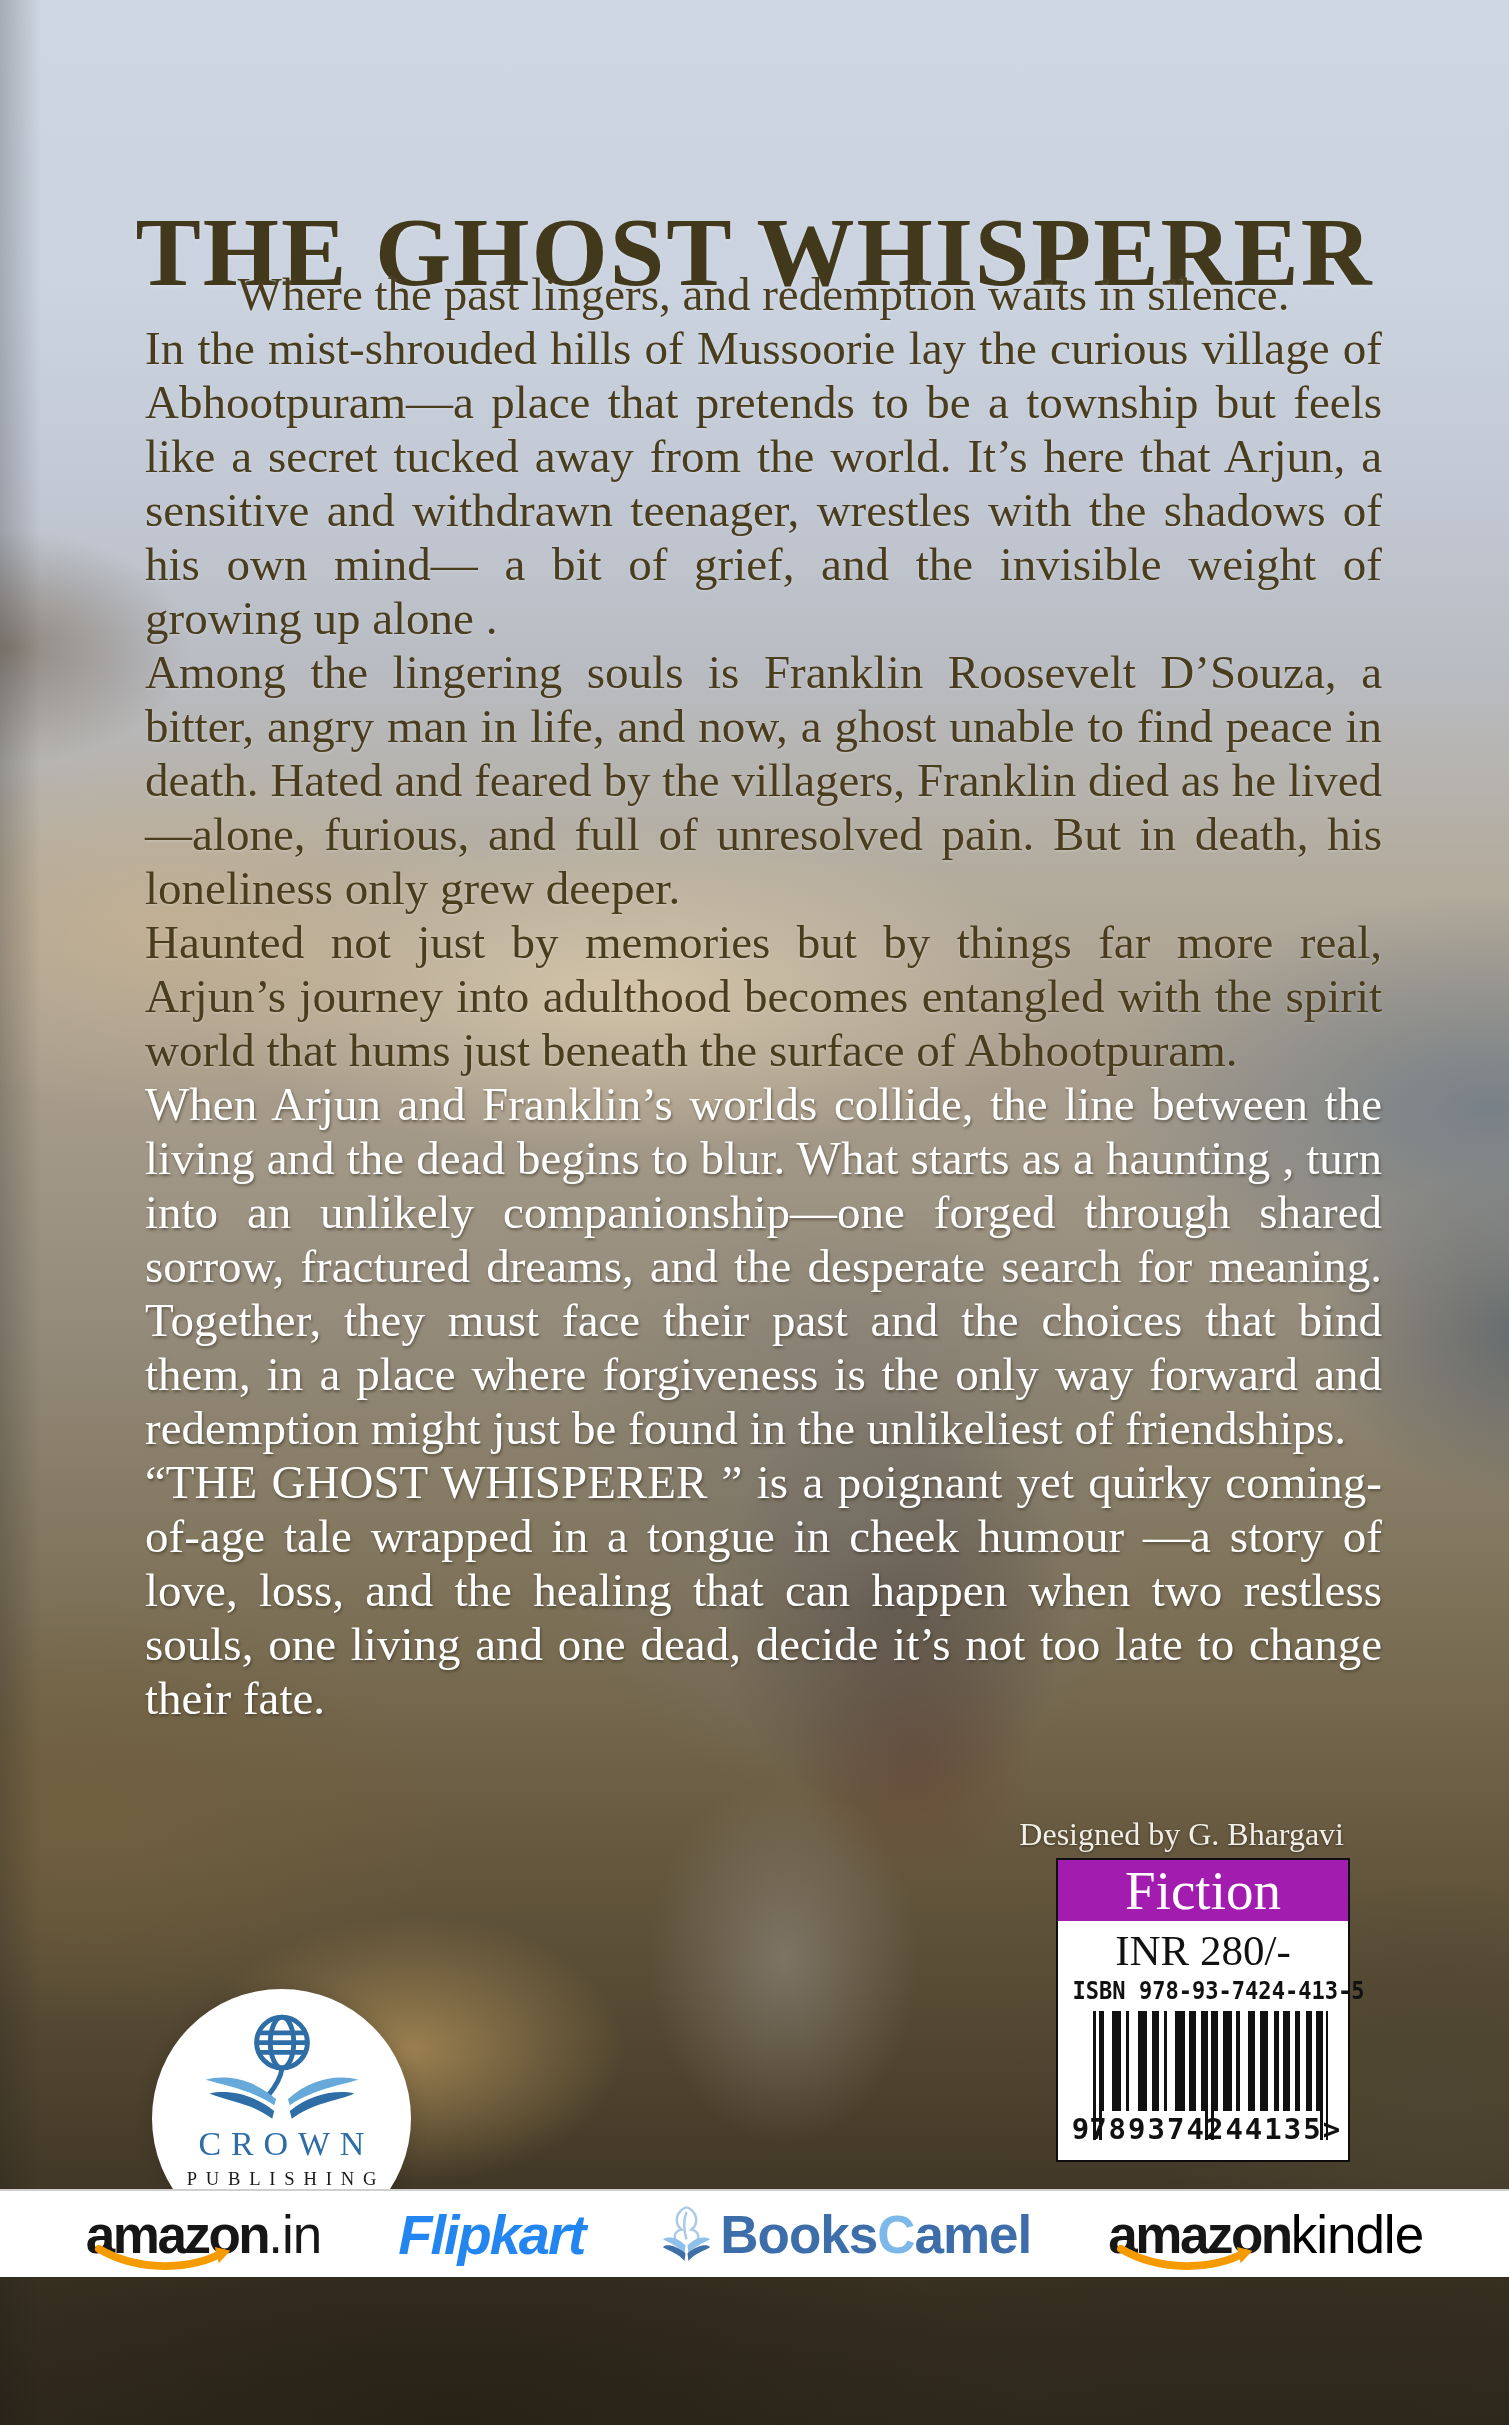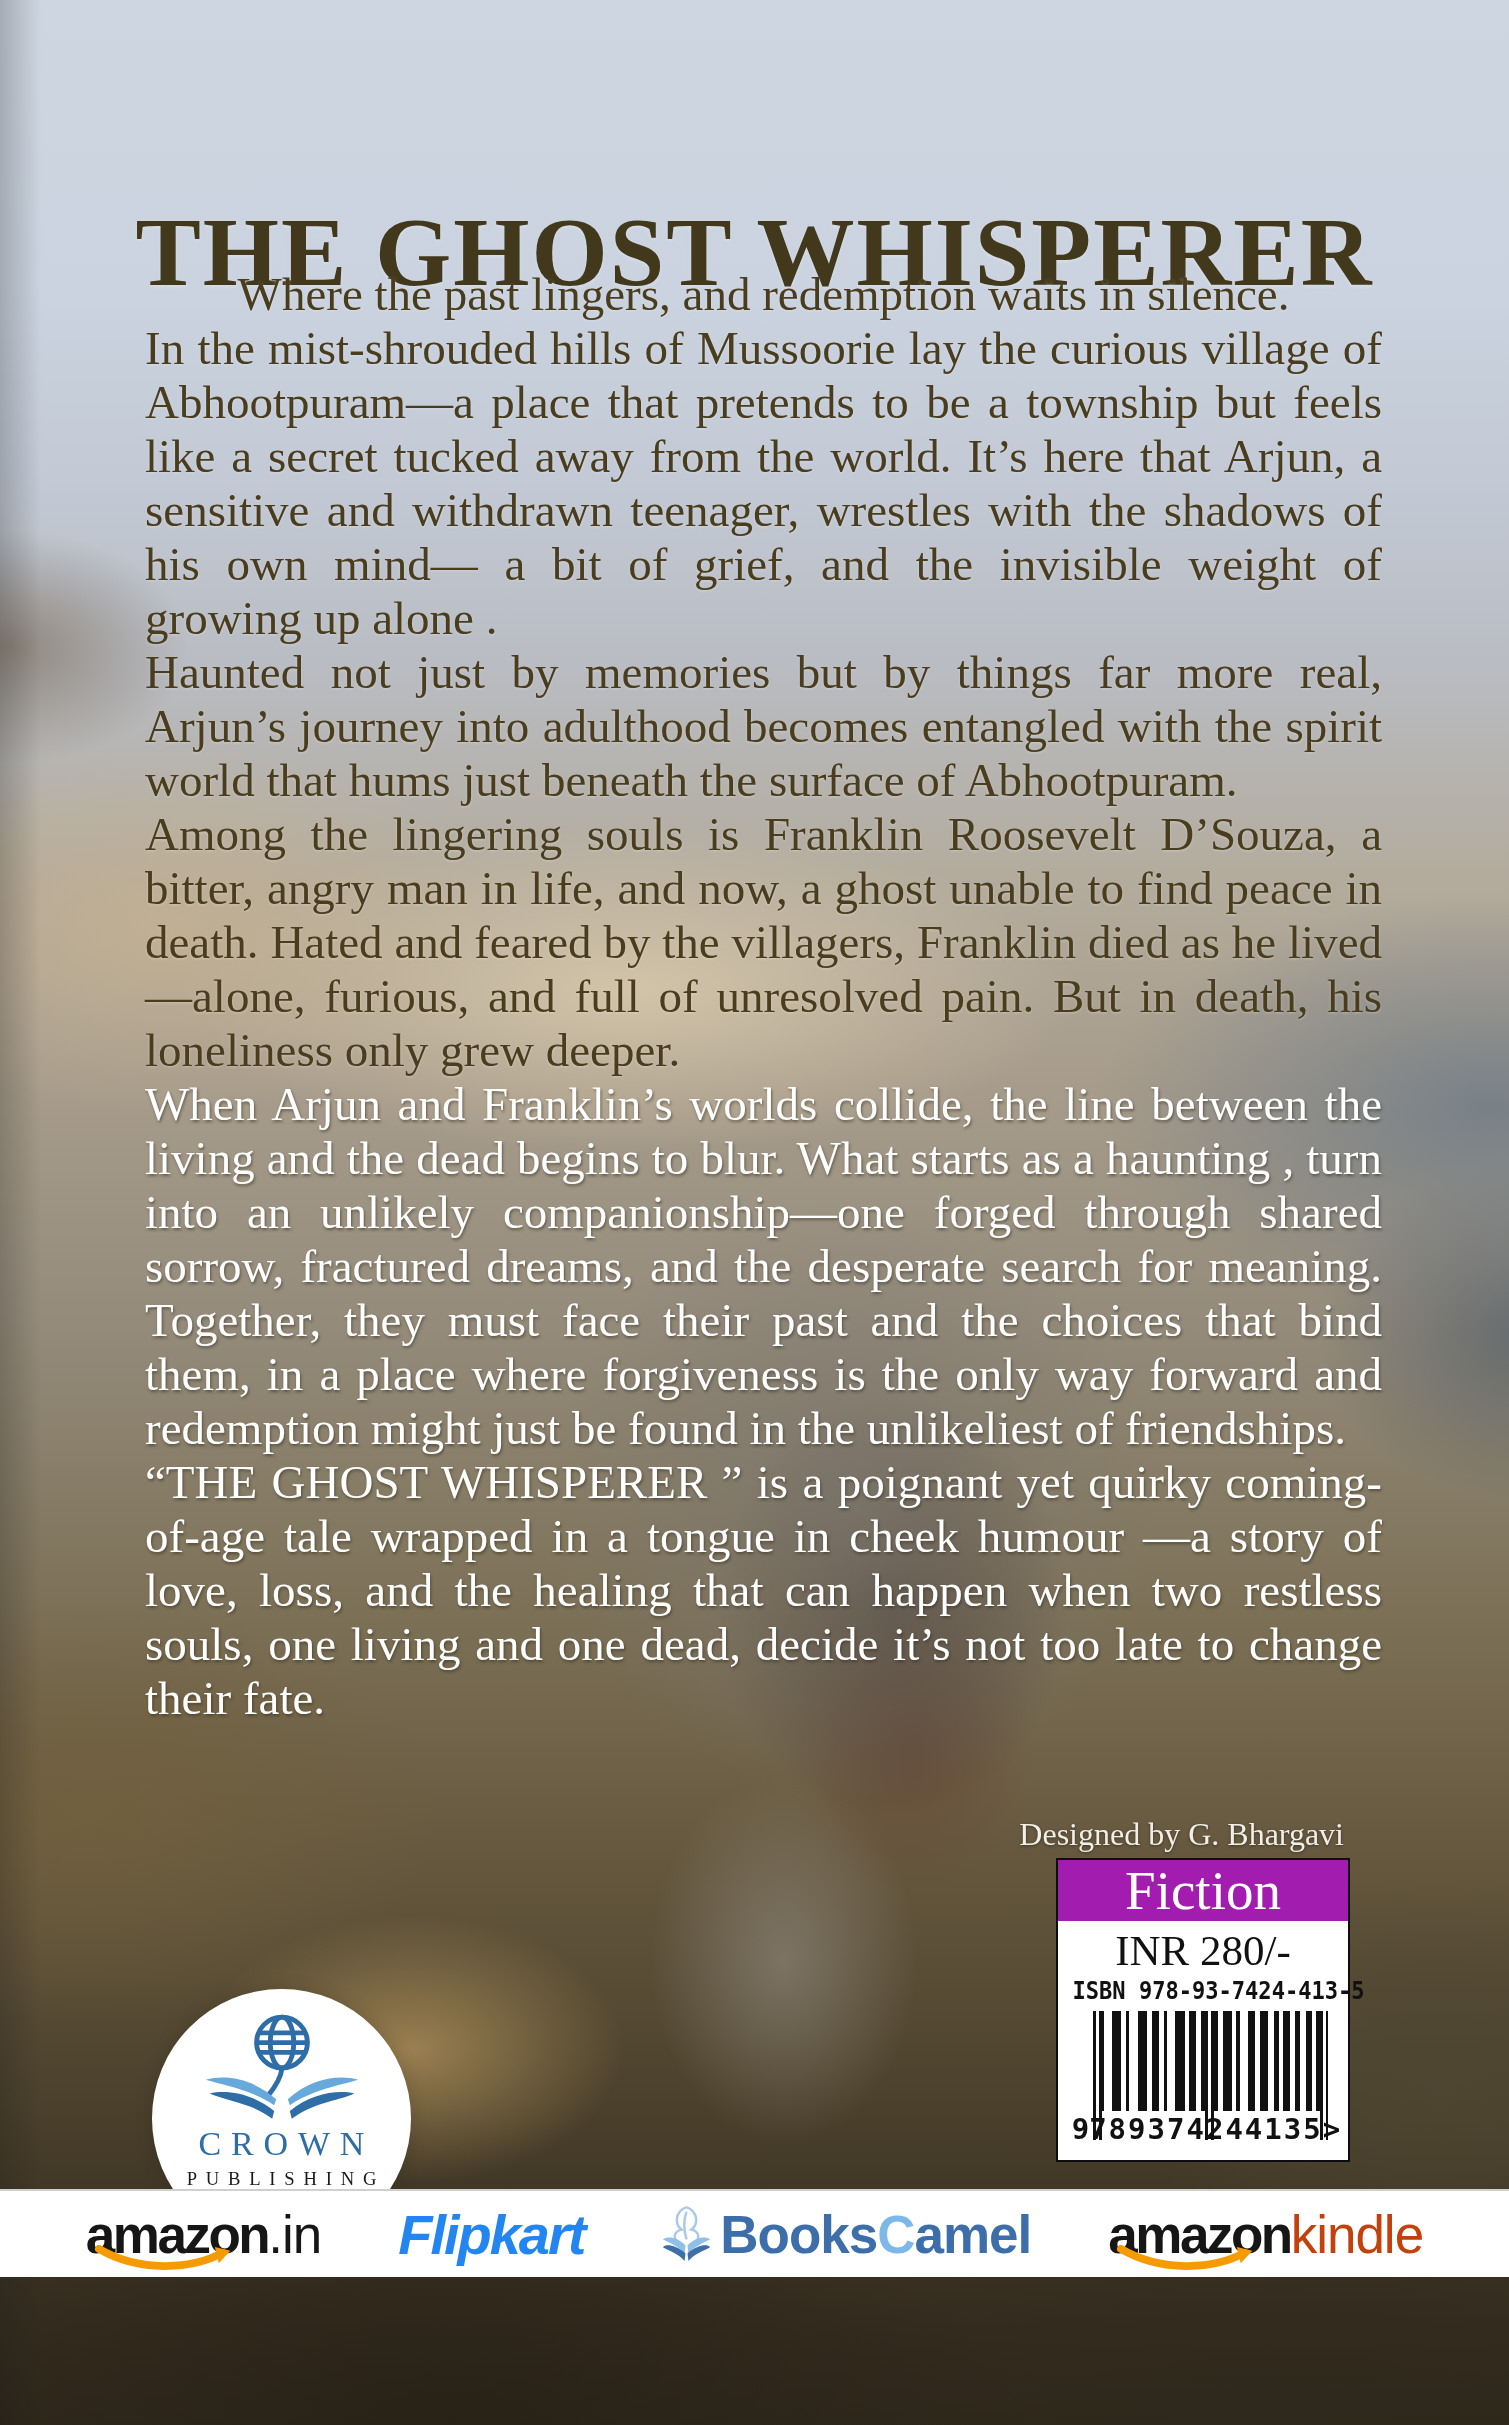--- a/index.html
+++ b/index.html
@@ -83,35 +83,35 @@
              border-top:2px solid #cfcfcf;display:flex;align-items:center;
              justify-content:center;gap:77px;font-family:"Liberation Sans",sans-serif;}
   .logo{position:relative;display:flex;align-items:center;}
   .amzn-word{font-size:53px;font-weight:700;letter-spacing:-2.5px;color:#161616;}
   .amzn-suffix{font-size:53px;font-weight:400;letter-spacing:-1px;color:#161616;}
   .smile{position:absolute;left:7.8px;bottom:-9.8px;}
   .flip-word{font-size:56px;font-weight:700;font-style:italic;letter-spacing:-2px;color:#2386f0;}
   .bc-text{font-size:53px;font-weight:700;letter-spacing:-1px;color:#3d6ea9;}
   .bc-c{color:#7db8ea;}
   .bc-icon{margin-right:7.8px;}
-  .kin-word2{font-size:53px;font-weight:400;letter-spacing:-1px;color:#c2410c;}
+  .kin-word2{font-size:53px;font-weight:400;letter-spacing:-1px;color:#000000;}
 </style>
 </head>
 <body>
 
 <div class="cover">
   <div class="bg"></div>
 
   <h1 class="title">THE GHOST WHISPERER</h1>
 
   <div class="blurb">
     <p class="tagline tone-dark">Where the past lingers, and redemption waits in silence.</p>
     <p class="tone-dark">In the mist-shrouded hills of Mussoorie lay the curious village of Abhootpuram—a place that pretends to be a township but feels like a secret tucked away from the world. It’s here that Arjun, a sensitive and withdrawn teenager, wrestles with the shadows of his own mind— a bit of grief, and the invisible weight of growing up alone .</p>
+    <p class="tone-dark">Among the lingering souls is Franklin Roosevelt D’Souza, a bitter, angry man in life, and now, a ghost unable to find peace in death. Hated and feared by the villagers, Franklin died as he lived—alone, furious, and full of unresolved pain. But in death, his loneliness only grew deeper.</p>
     <p class="tone-dark">Haunted not just by memories but by things far more real, Arjun’s journey into adulthood becomes entangled with the spirit world that hums just beneath the surface of Abhootpuram.</p>
-    <p class="tone-dark">Among the lingering souls is Franklin Roosevelt D’Souza, a bitter, angry man in life, and now, a ghost unable to find peace in death. Hated and feared by the villagers, Franklin died as he lived—alone, furious, and full of unresolved pain. But in death, his loneliness only grew deeper.</p>
     <p class="tone-light">When Arjun and Franklin’s worlds collide, the line between the living and the dead begins to blur. What starts as a haunting , turn into an unlikely companionship—one forged through shared sorrow, fractured dreams, and the desperate search for meaning. Together, they must face their past and the choices that bind them, in a place where forgiveness is the only way forward and redemption might just be found in the unlikeliest of friendships.</p>
     <p class="tone-light">“THE GHOST WHISPERER ” is a poignant yet quirky coming-of-age tale wrapped in a tongue in cheek humour —a story of love, loss, and the healing that can happen when two restless souls, one living and one dead, decide it’s not too late to change their fate.</p>
   </div>
 
   <div class="credit">Designed by G. Bhargavi</div>
 
   <div class="price-box">
     <div class="genre-band" style="background:#a21caf">Fiction</div>
     <div class="price">INR 280/-</div>
     <div class="isbn">ISBN 978-93-7424-413-5</div>

